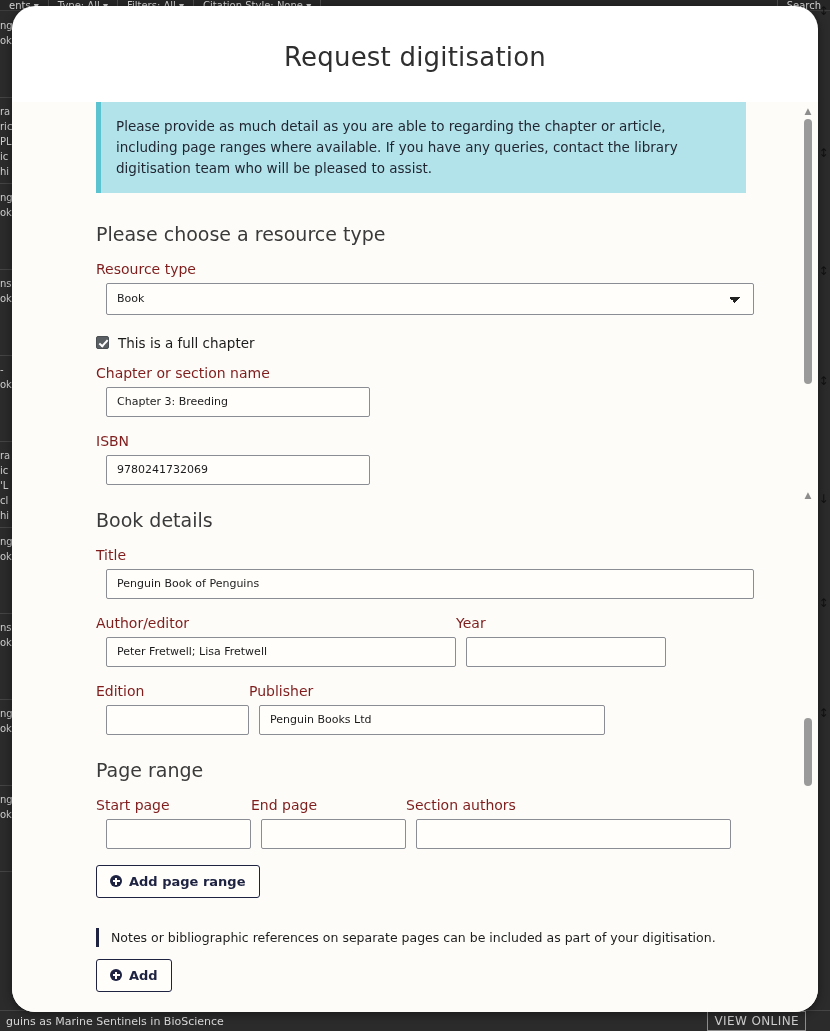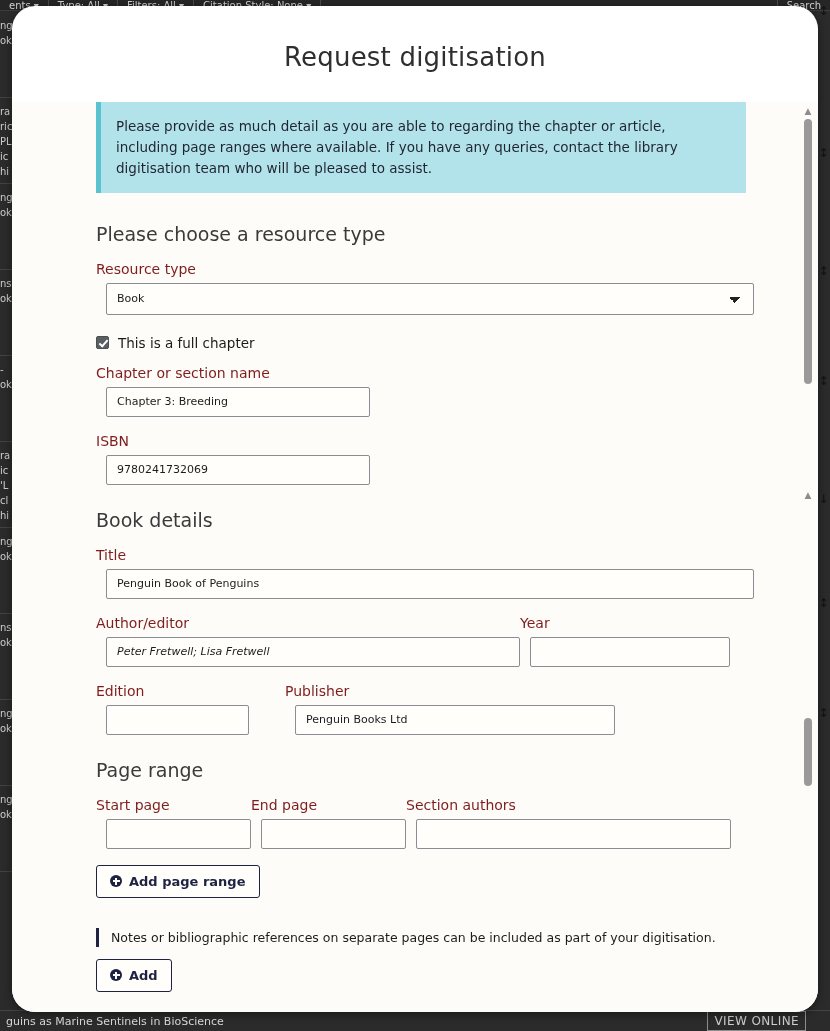--- a/index.html
+++ b/index.html
@@ -168,24 +168,24 @@
     left: 4px; top: 1px;
     width: 3px; height: 7px;
     border: solid #fff;
     border-width: 0 2px 2px 0;
     transform: rotate(42deg);
   }
   .cb-label { font-size: 13.5px; color: #1b1b1b; }
 
   .w310 { width: 264px; }
   .w648 { width: 648px; }
-  .w430 { width: 414px; font-style: italic; }
+  .w430 { width: 350px; }
   .w200 { width: 200px; }
   .w143 { width: 143px; }
-  .w313 { width: 320px; }
+  .w313 { width: 346px; }
   .w145 { width: 145px; }
   .w315 { width: 315px; }
 
   .row { display: flex; }
   .row > .field { margin-right: 0; }
 
   .gap-author { margin-right: 37px; }
   .gap-edition { margin-right: 28px; }
   .gap-page { margin-right: 25px; }
 
@@ -332,21 +332,21 @@
         <div class="field gap-author">
           <label class="flabel">Author/editor</label>
           <input class="inp w430" type="text" value="Peter Fretwell; Lisa Fretwell" style="">
         </div>
         <div class="field">
           <label class="flabel">Year</label>
           <input class="inp w200" type="text" value="" style="">
         </div>
       </div>
 
-      <div class="row" style="margin-bottom:8px;gap:36px;">
+      <div class="row" style="margin-bottom:8px;">
         <div class="field gap-edition">
           <label class="flabel">Edition</label>
           <input class="inp w143" type="text" value="" style="">
         </div>
         <div class="field">
           <label class="flabel">Publisher</label>
           <input class="inp w313" type="text" value="Penguin Books Ltd" style="">
         </div>
       </div>
 

